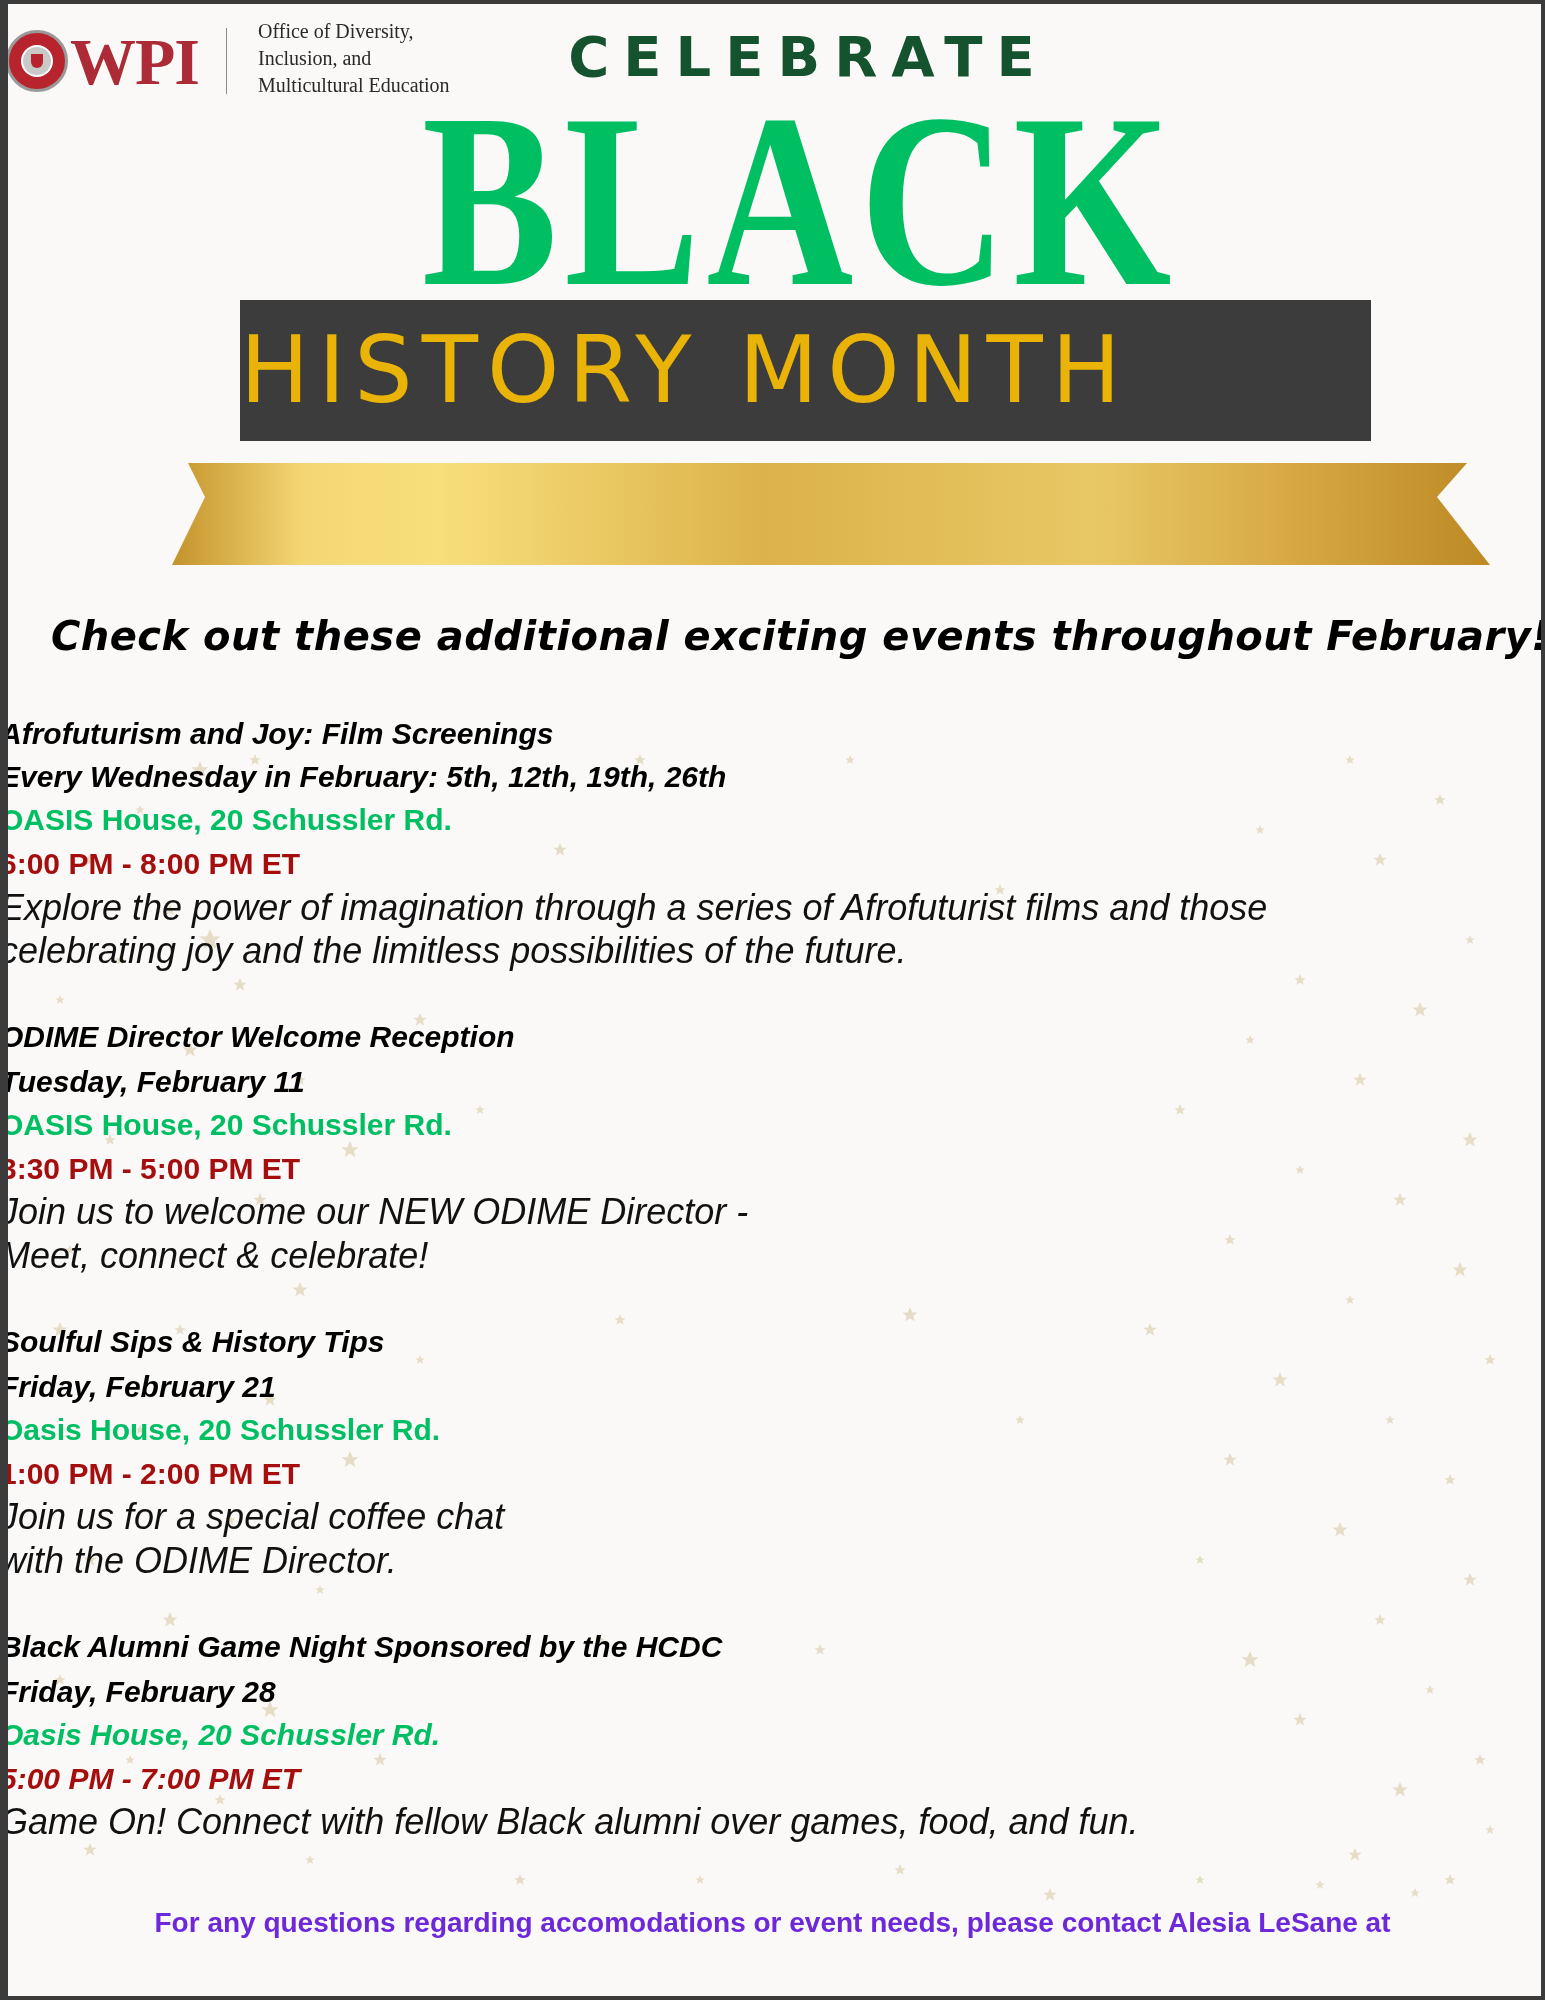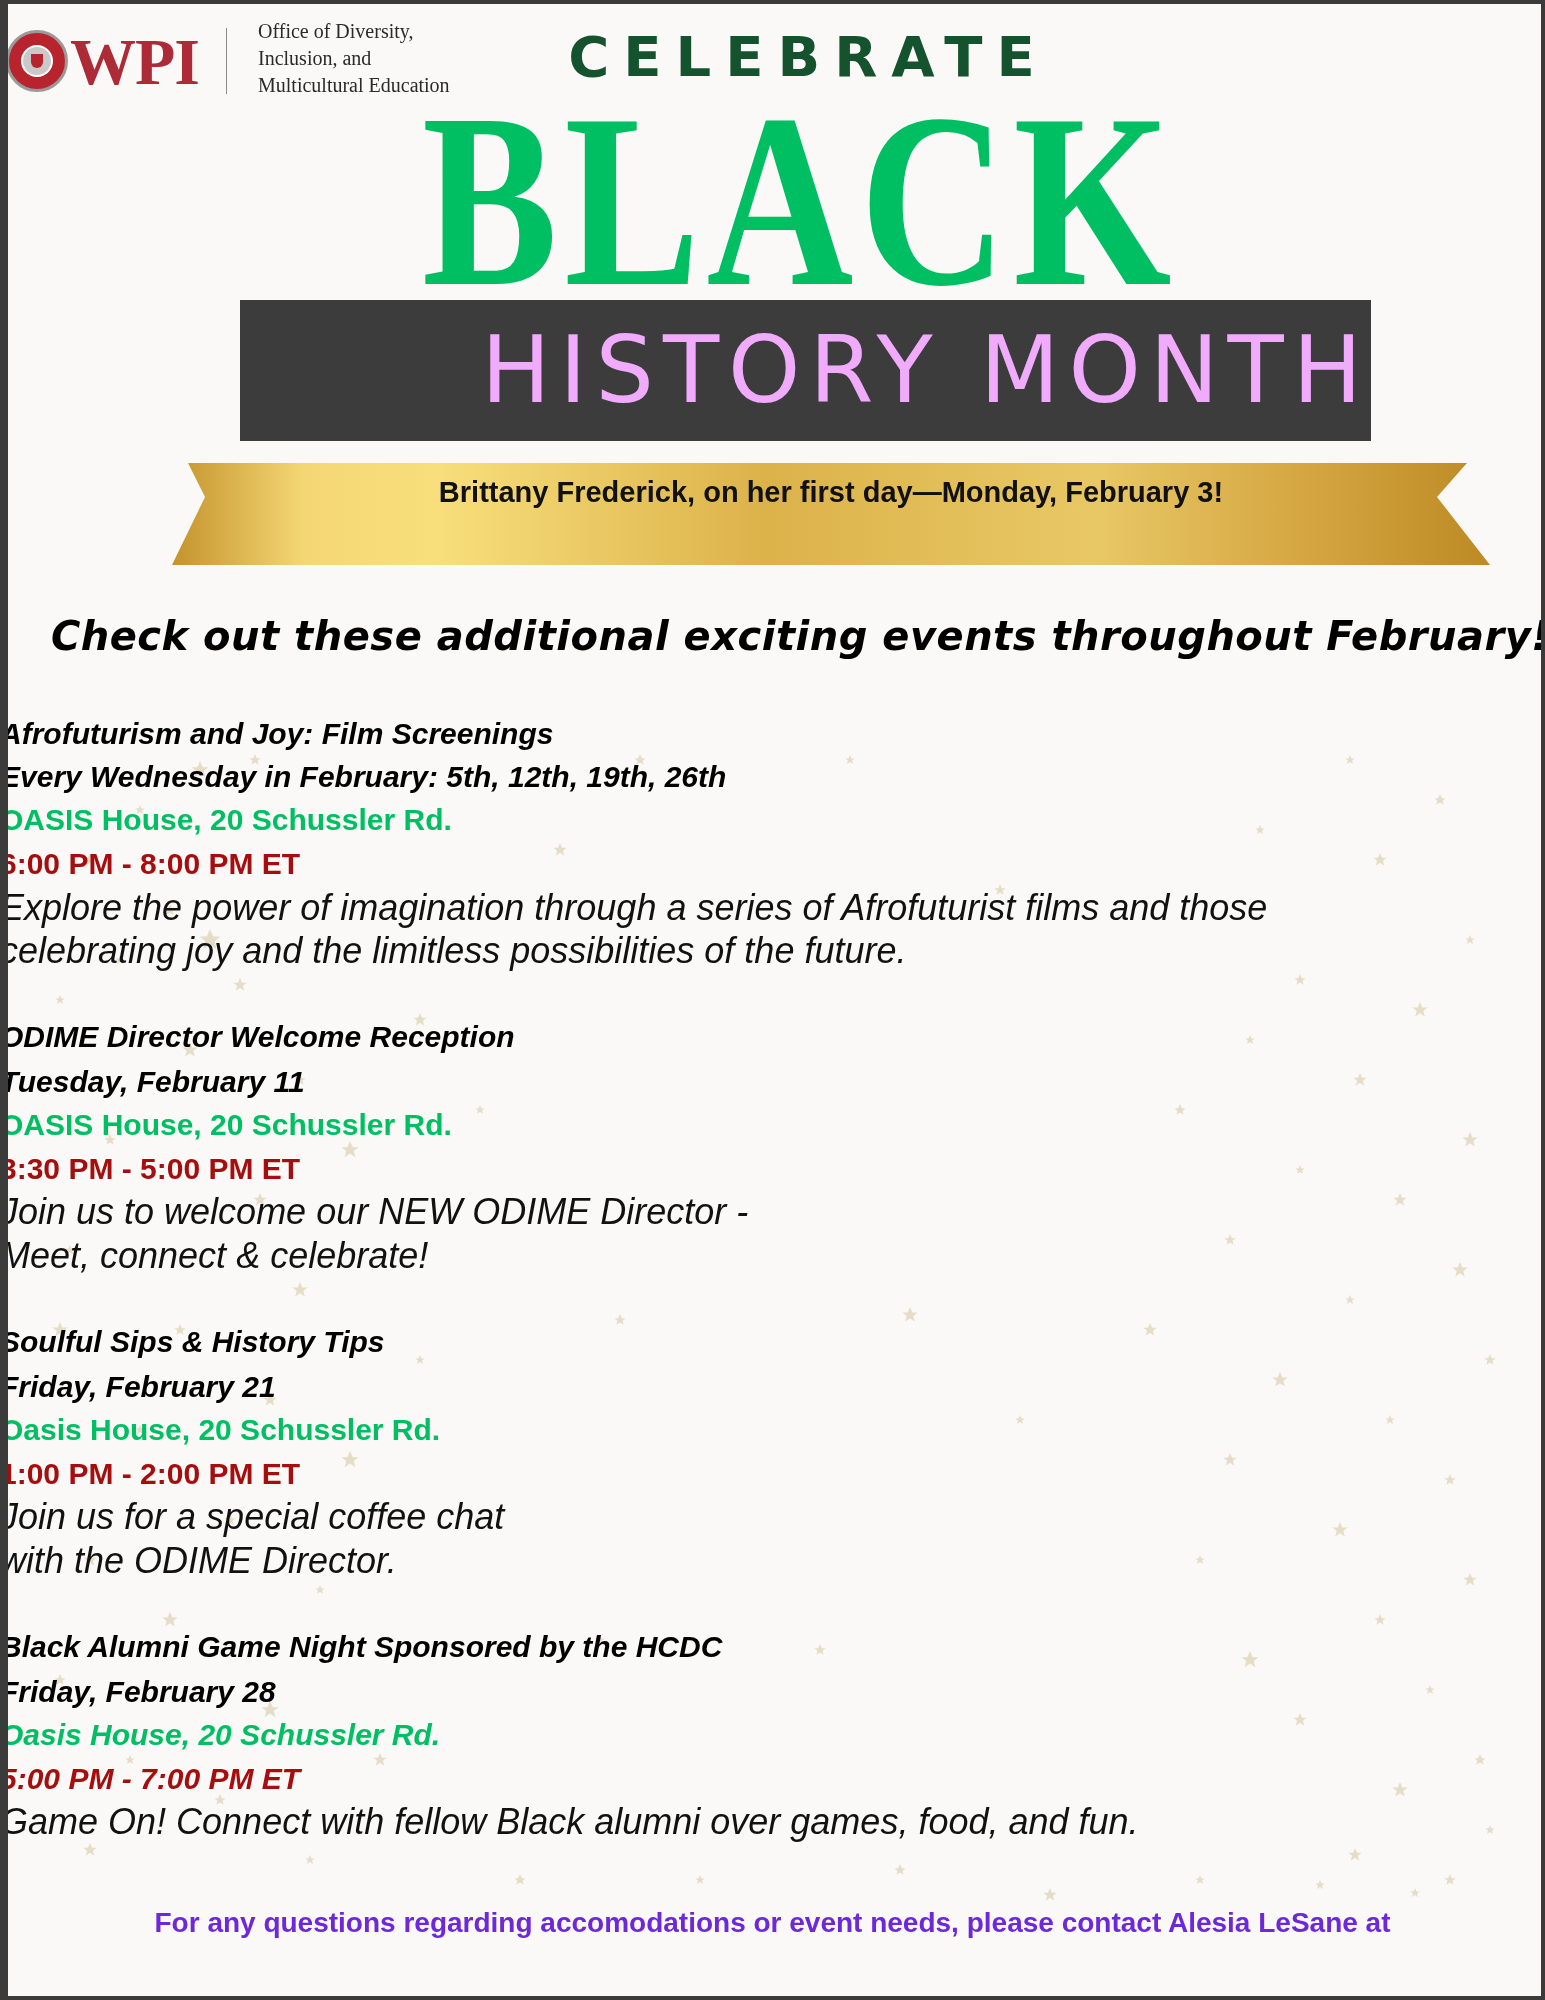--- a/index.html
+++ b/index.html
@@ -48,22 +48,22 @@
     left: 272px; top: 88px; width: 1056px; height: 210px; text-align: center;
     font-family: "Liberation Serif", serif; font-weight: bold; font-size: 248px;
     color: #00bf63; line-height: 226px; letter-spacing: 8px;
     transform: scaleX(0.82); transform-origin: center top;
   }
   .hm-box {
     left: 240px; top: 300px; width: 1131px; height: 141px; background: #3c3c3c;
   }
   .hm-text {
     position: absolute; left: 0; top: 0; width: 100%; height: 100%;
-    text-align: right; line-height: 141px;
-    font-family: "DejaVu Sans", sans-serif; font-size: 92px; color: #f0abfc;
+    text-align: left; line-height: 141px;
+    font-family: "DejaVu Sans", sans-serif; font-size: 92px; color: #eab308;
     letter-spacing: 9px;
   }
 
   .ribbon { left: 172px; top: 463px; width: 1318px; height: 102px; }
   .ribbon-text {
     left: 172px; top: 463px; width: 1318px; height: 102px; text-align: center;
     font-family: "Liberation Sans", sans-serif; font-weight: bold; font-size: 29px;
     color: #111; line-height: 41px; padding-top: 9px; box-sizing: border-box;
   }
 
@@ -215,21 +215,20 @@
       <stop offset="0.2" stop-color="#f8df7c"></stop>
       <stop offset="0.45" stop-color="#dcb24a"></stop>
       <stop offset="0.7" stop-color="#e8c865"></stop>
       <stop offset="0.85" stop-color="#d6a844"></stop>
       <stop offset="1" stop-color="#bd8a24"></stop>
     </linearGradient>
   </defs>
   <polygon points="16,0 1295,0 1265,34 1318,102 0,102 33,34" fill="url(#gold)"></polygon>
 </svg>
 <div class="abs ribbon-text">
-  <div>Brittany Frederick, on her first day—Monday, February 3!</div>
 </div>
 
 <div class="abs heading">Check out these additional exciting events throughout February!</div>
 
 <div>
   <div class="line title" style="top:714px">Afrofuturism and Joy: Film Screenings</div>
   <div class="line date" style="top:757px">Every Wednesday in February: 5th, 12th, 19th, 26th</div>
   <div class="line loc" style="top:800px">OASIS House, 20 Schussler Rd.</div>
   <div class="line time" style="top:844px">6:00 PM - 8:00 PM ET</div>
   <div class="line desc" style="top:888px">Explore the power of imagination through a series of Afrofuturist films and those</div>

